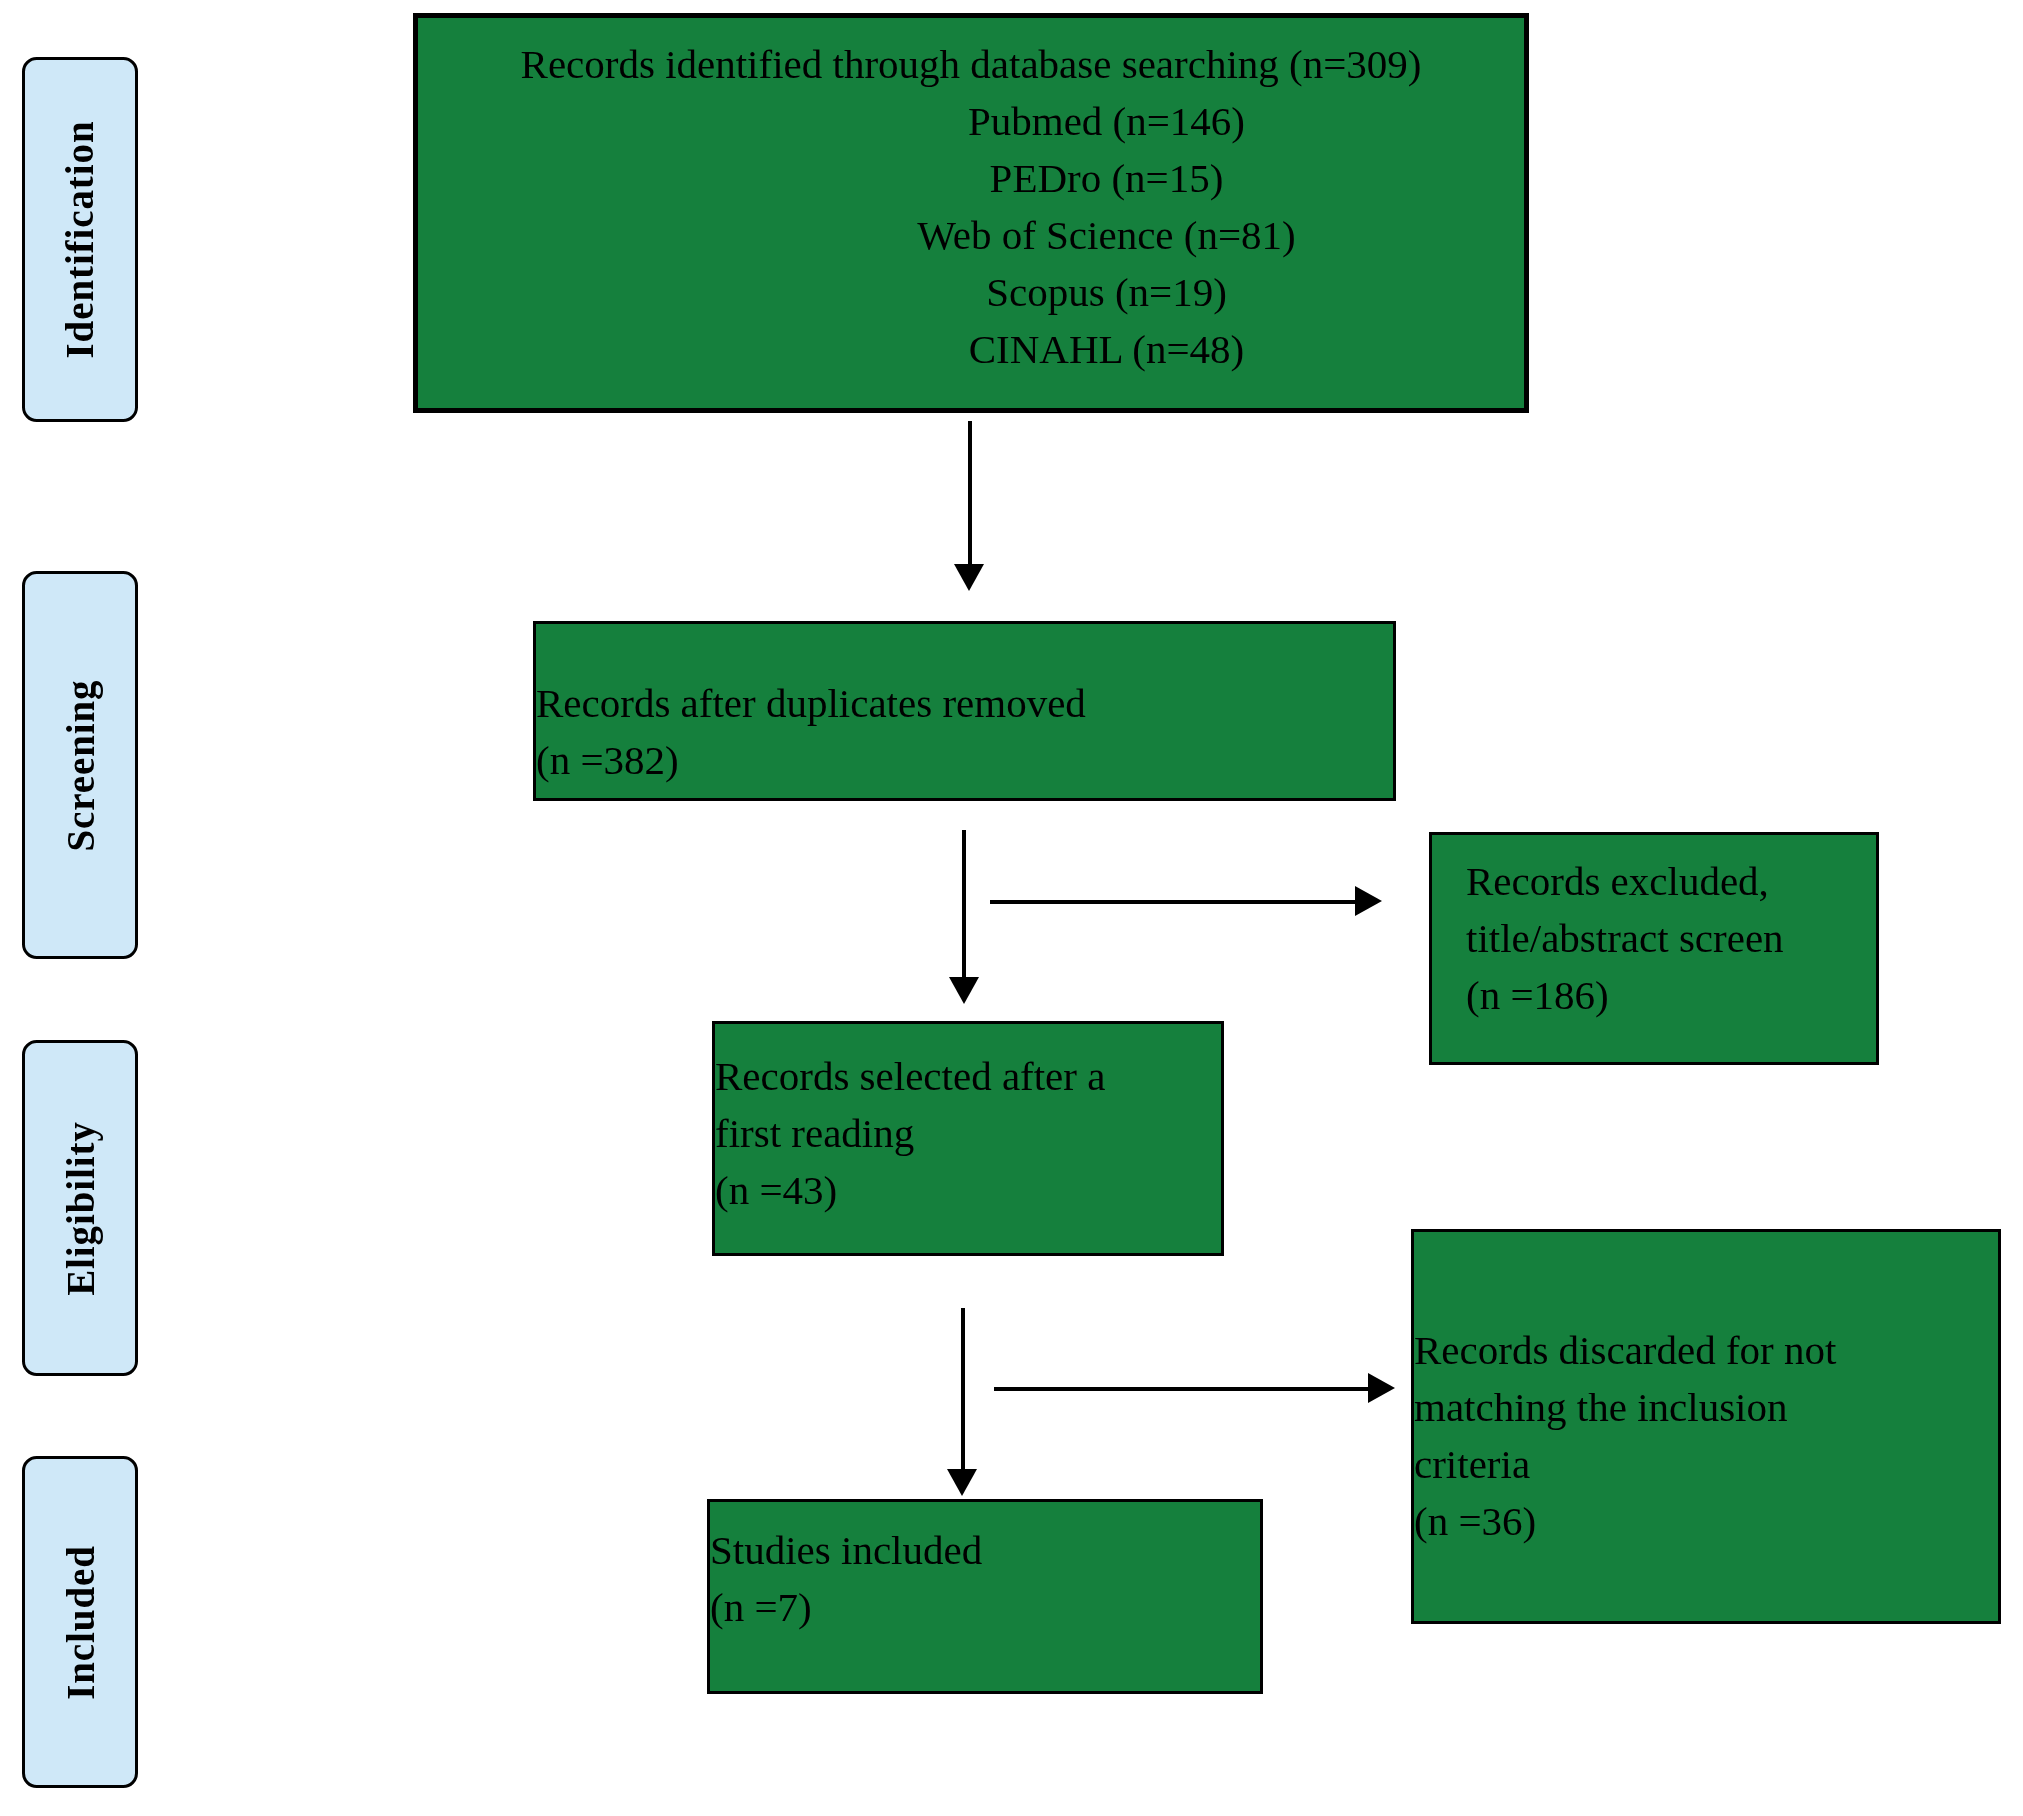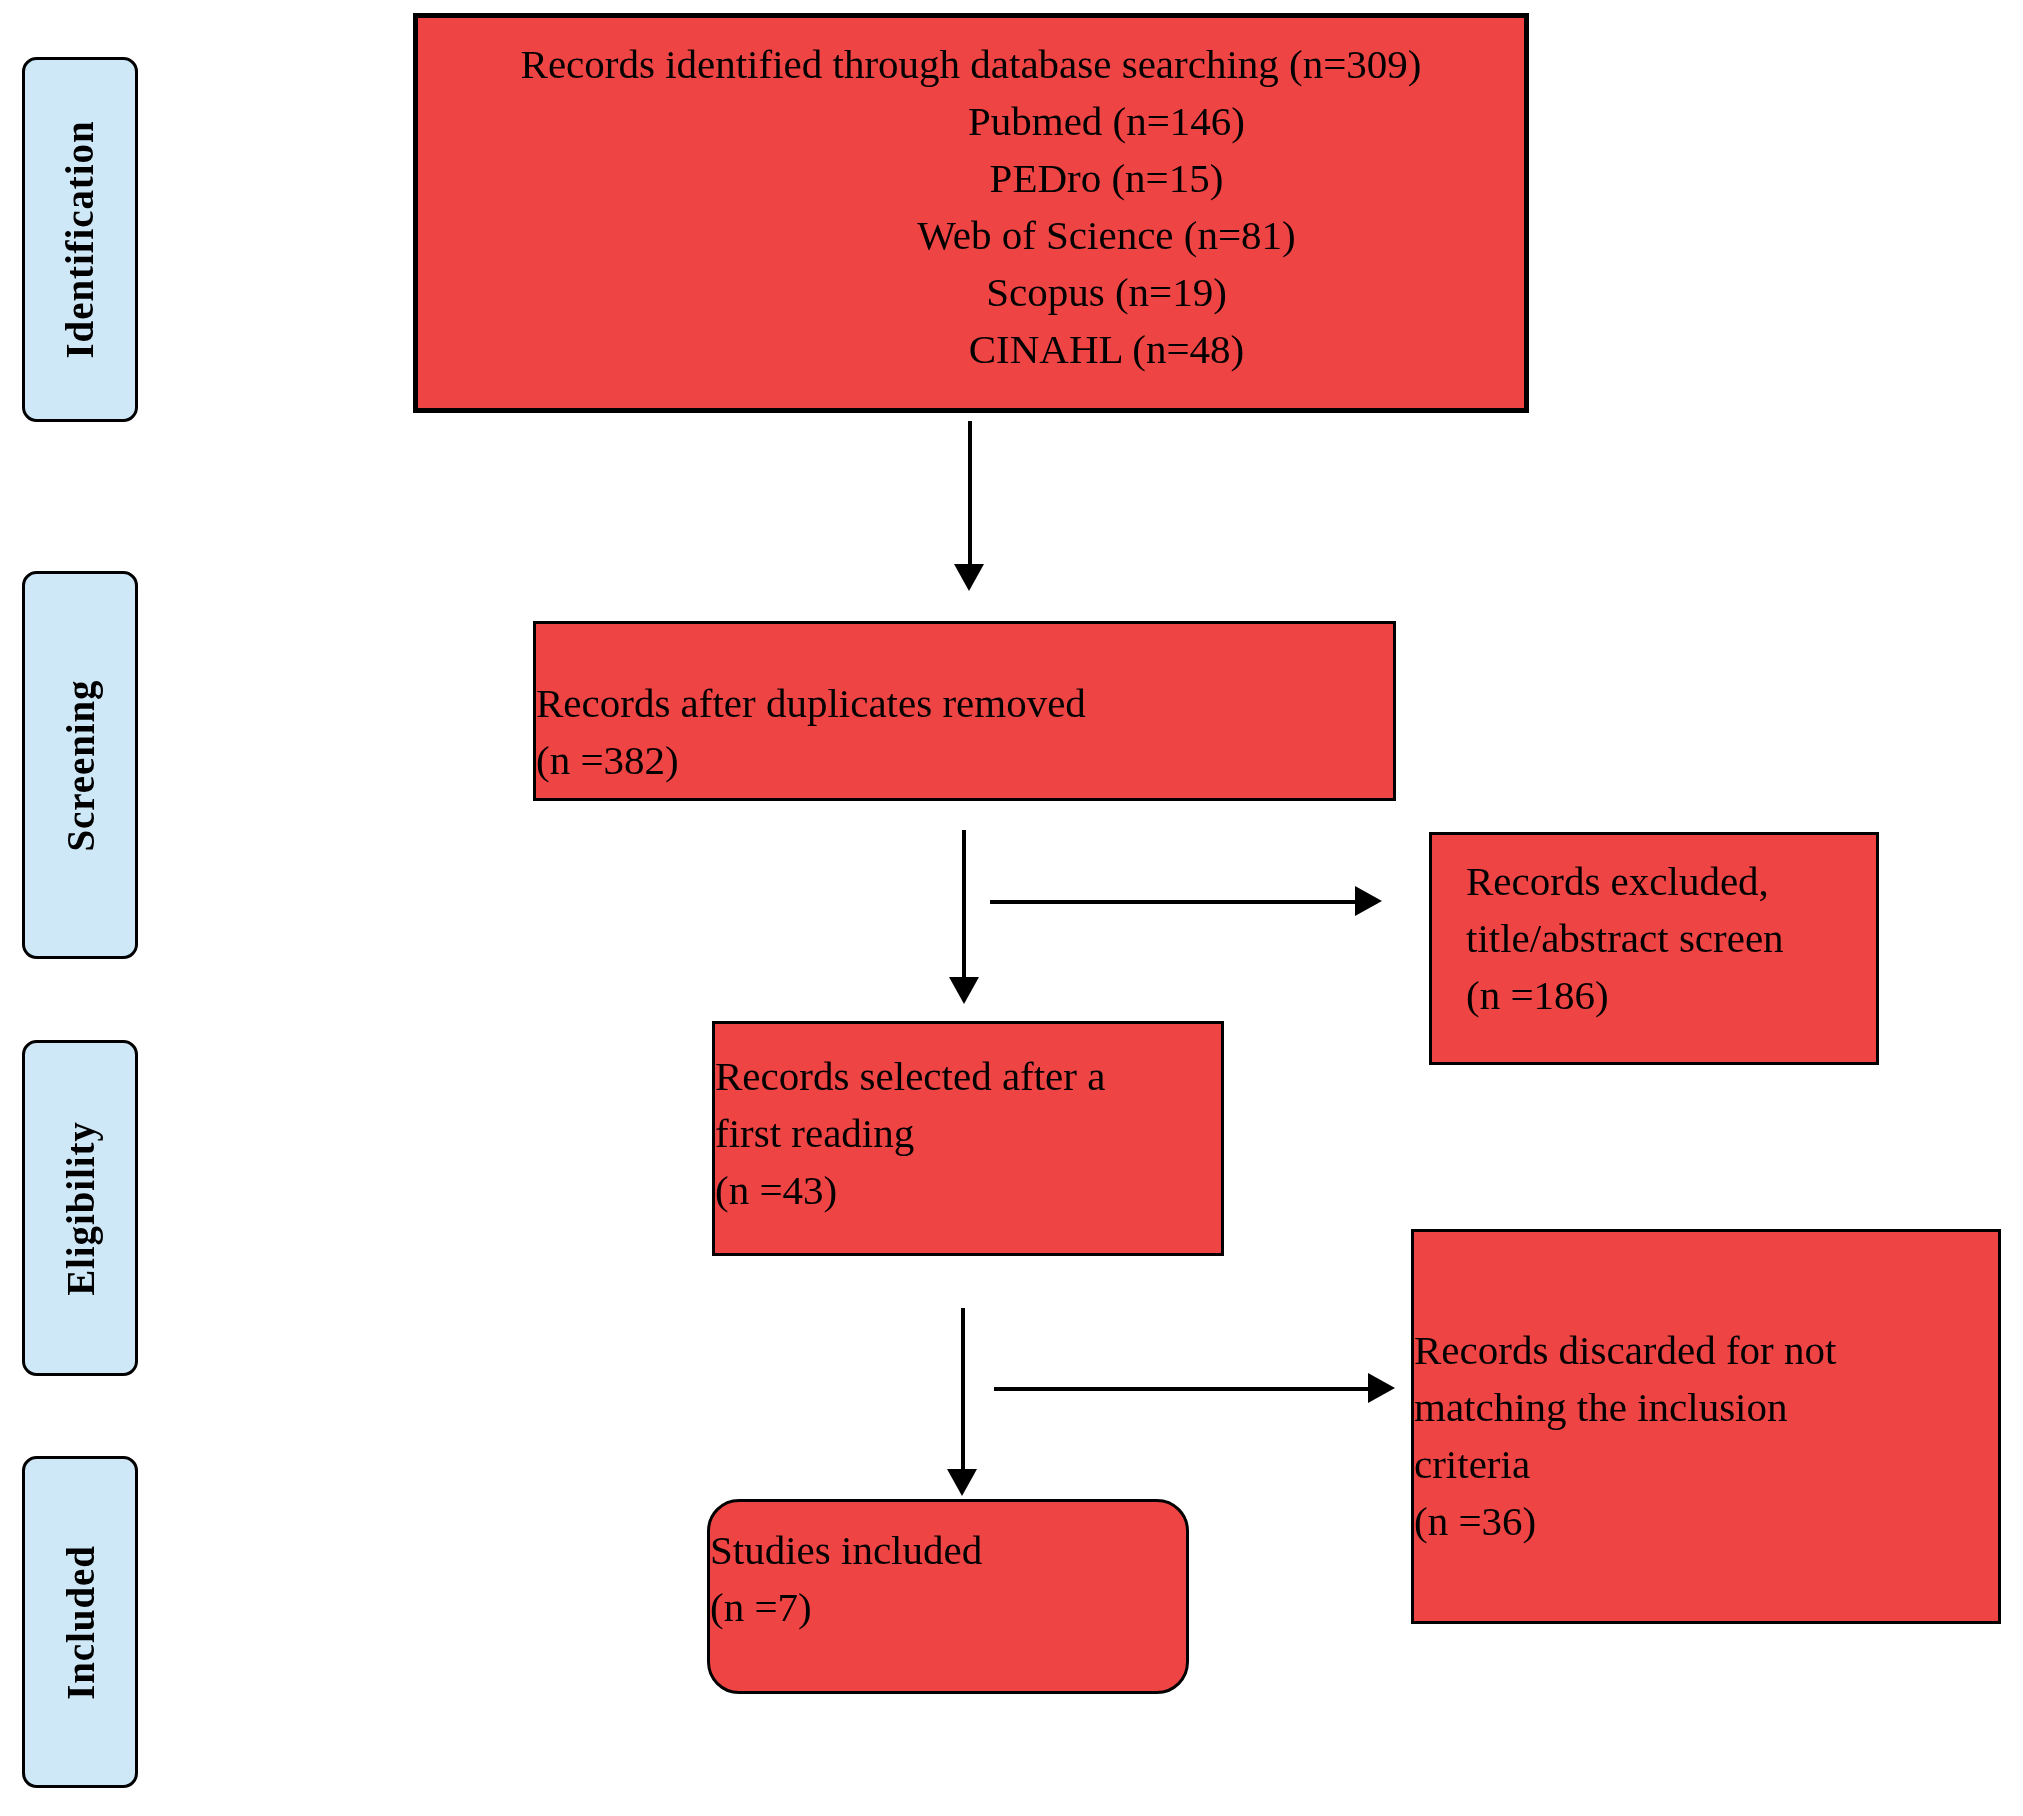--- a/index.html
+++ b/index.html
@@ -37,41 +37,41 @@
     letter-spacing: 0.9px;
   }
   #stage-identification { top: 57px;  height: 365px; }
   #stage-screening      { top: 571px; height: 388px; }
   #stage-eligibility    { top: 1040px;height: 336px; }
   #stage-included       { top: 1456px;height: 332px; }
 
   
   .fbox {
     position: absolute;
-    background: #ef4444;
+    background: #15803d;
     border: 3.7px solid #000000;
     box-sizing: border-box;
     font-size: 41px;
     line-height: 57px;
   }
   .fbox .line { }
   #box-identified {
     left: 413px; top: 13px; width: 1116px; height: 400px;
     border-width: 5.5px;
     padding-top: 18.4px;
   }
   #box-identified .title { text-align: center; }
   #box-identified .source { text-align: center; padding-left: 271px; }
 
   #box-duplicates   { left: 533px;  top: 621px;  width: 863px; height: 180px; padding-top: 51px; }
   #box-excluded     { left: 1429px; top: 832px;  width: 450px; height: 233px; padding-top: 18.4px; padding-left: 34px; }
   #box-first-reading{ left: 712px;  top: 1021px; width: 512px; height: 235px; padding-top: 24px; }
   #box-discarded    { left: 1411px; top: 1229px; width: 590px; height: 395px; padding-top: 90px; }
   #box-discarded .count-line { }
-  #box-included-studies { left: 707px; top: 1499px; width: 482px; height: 195px; padding-top: 20px; border-radius: 32px; }
+  #box-included-studies { left: 707px; top: 1499px; width: 556px; height: 195px; padding-top: 20px; }
 
   
   .shaft-v { position: absolute; width: 3.7px; background: #000000; }
   .shaft-h { position: absolute; height: 3.7px; background: #000000; }
   .head-down {
     position: absolute; width: 0; height: 0;
     border-left: 15.6px solid transparent;
     border-right: 15.6px solid transparent;
     border-top: 27.5px solid #000000;
   }

